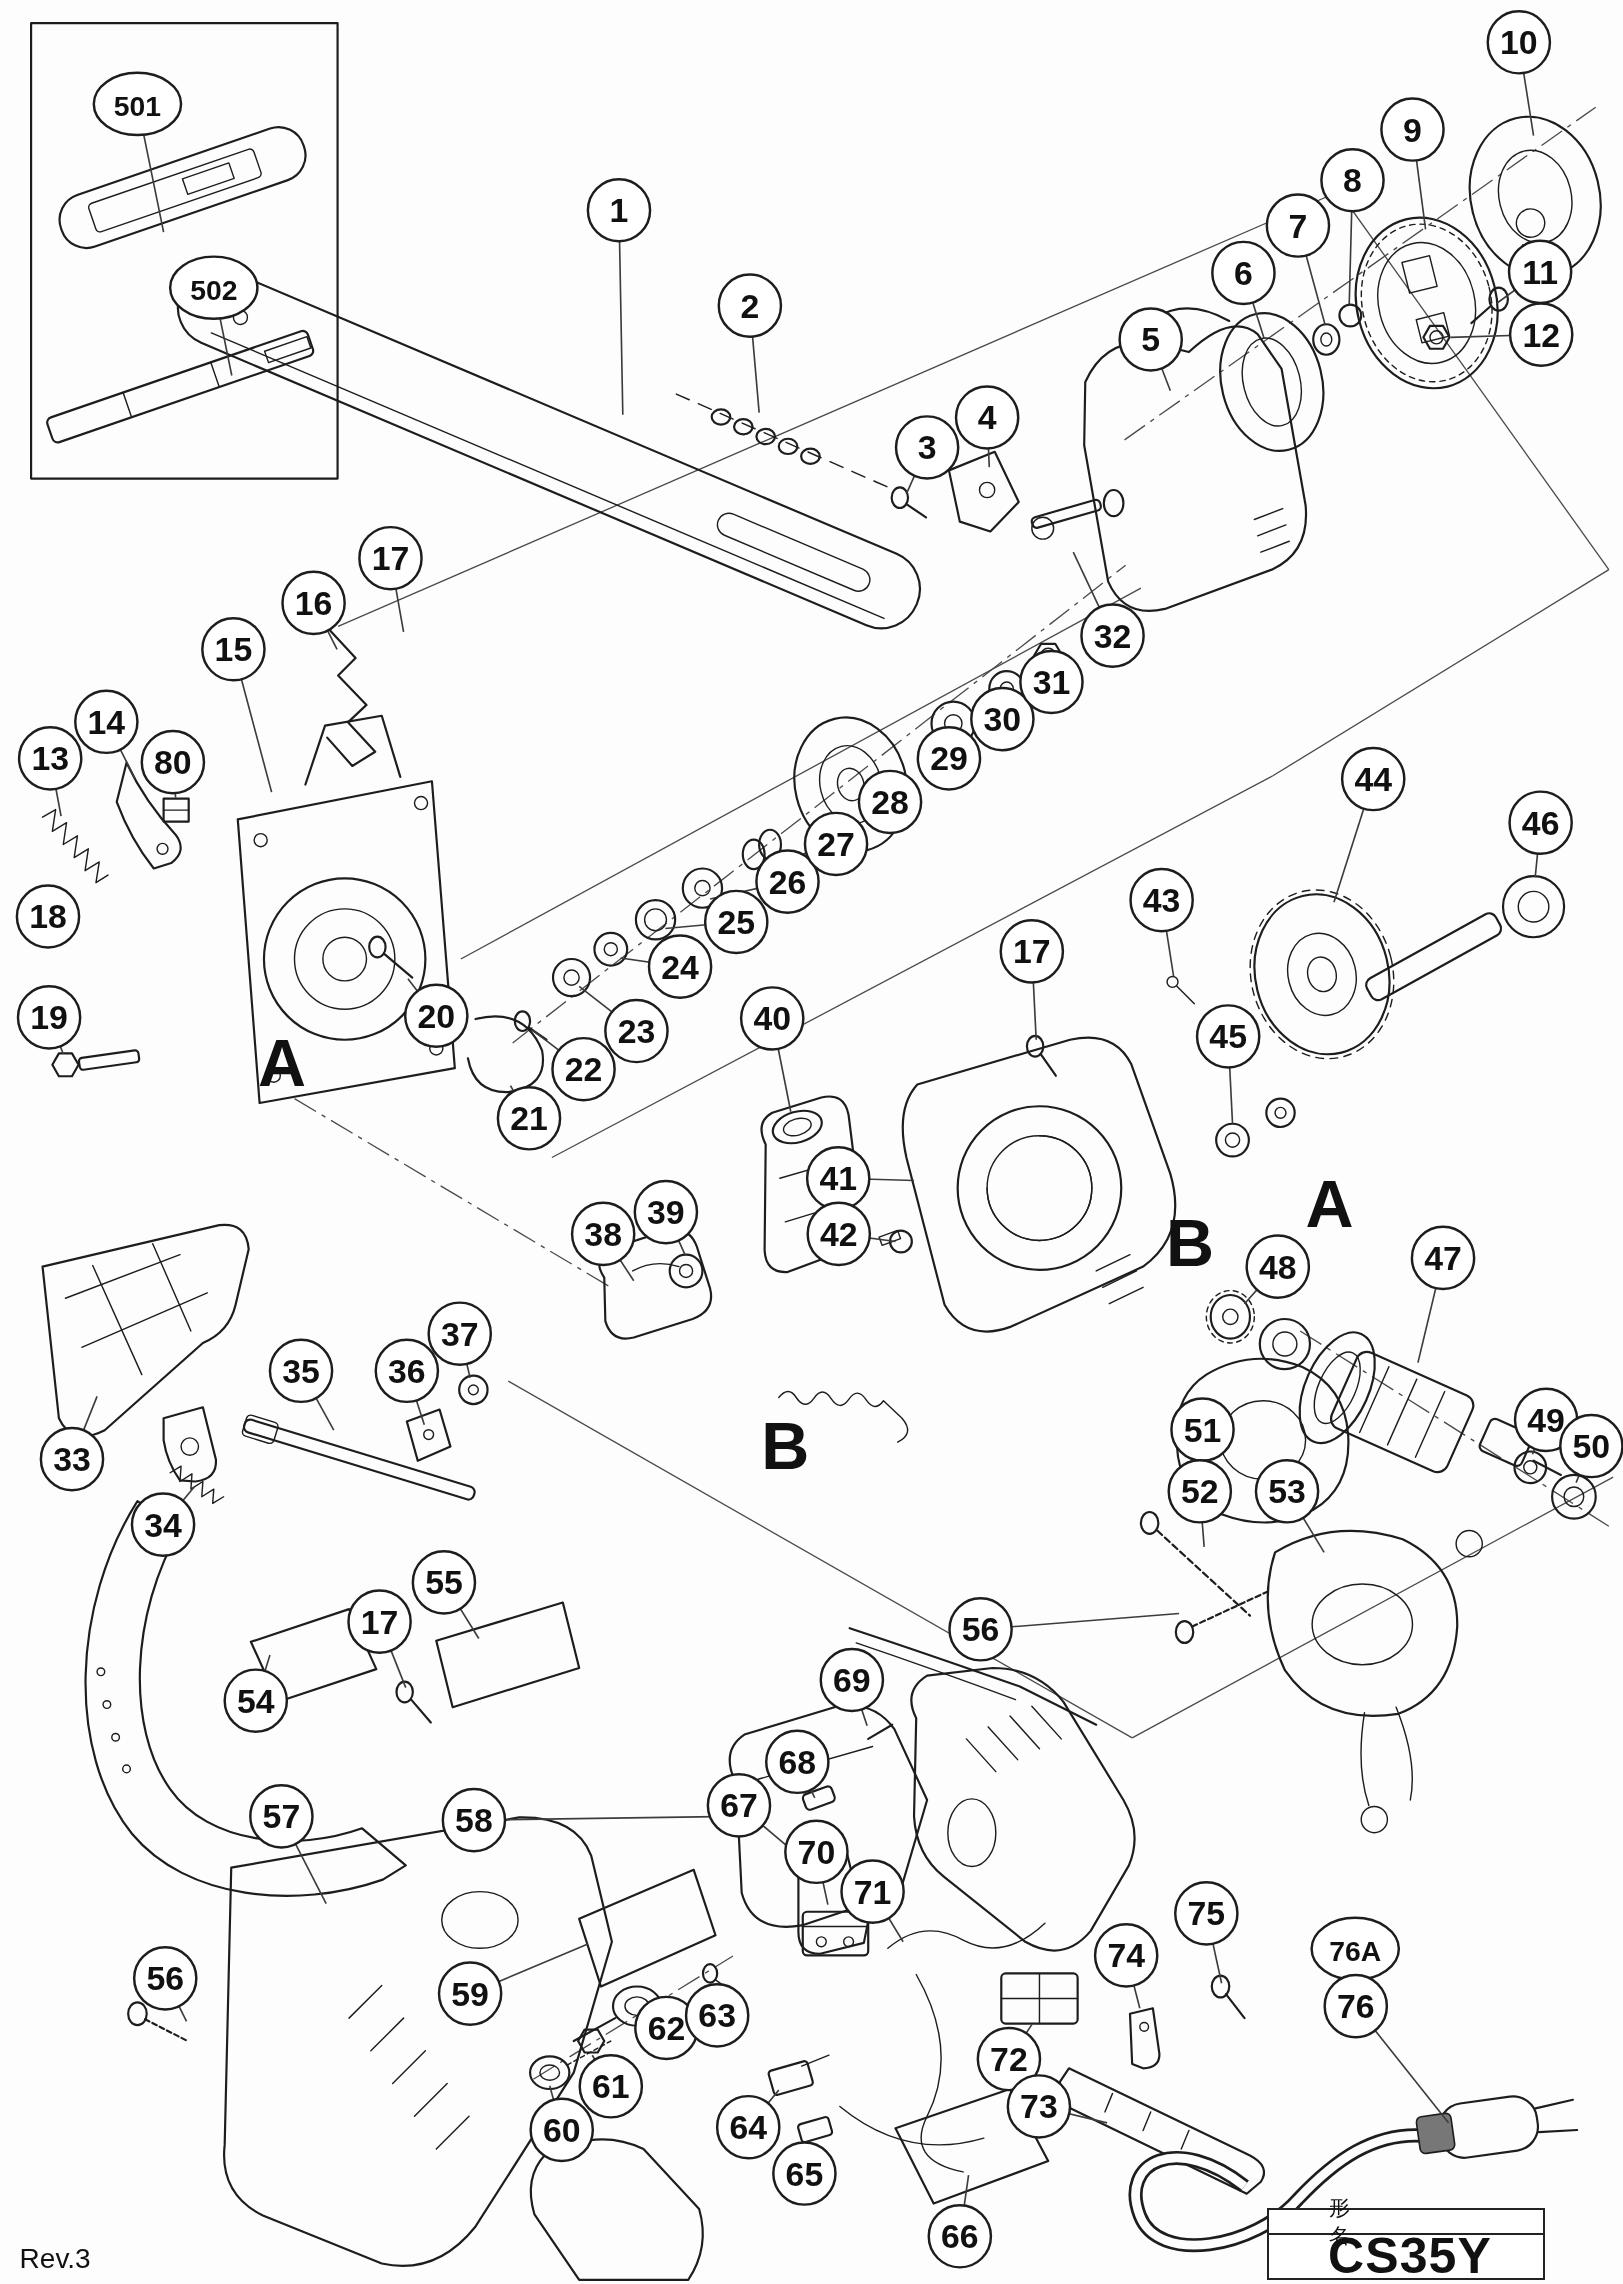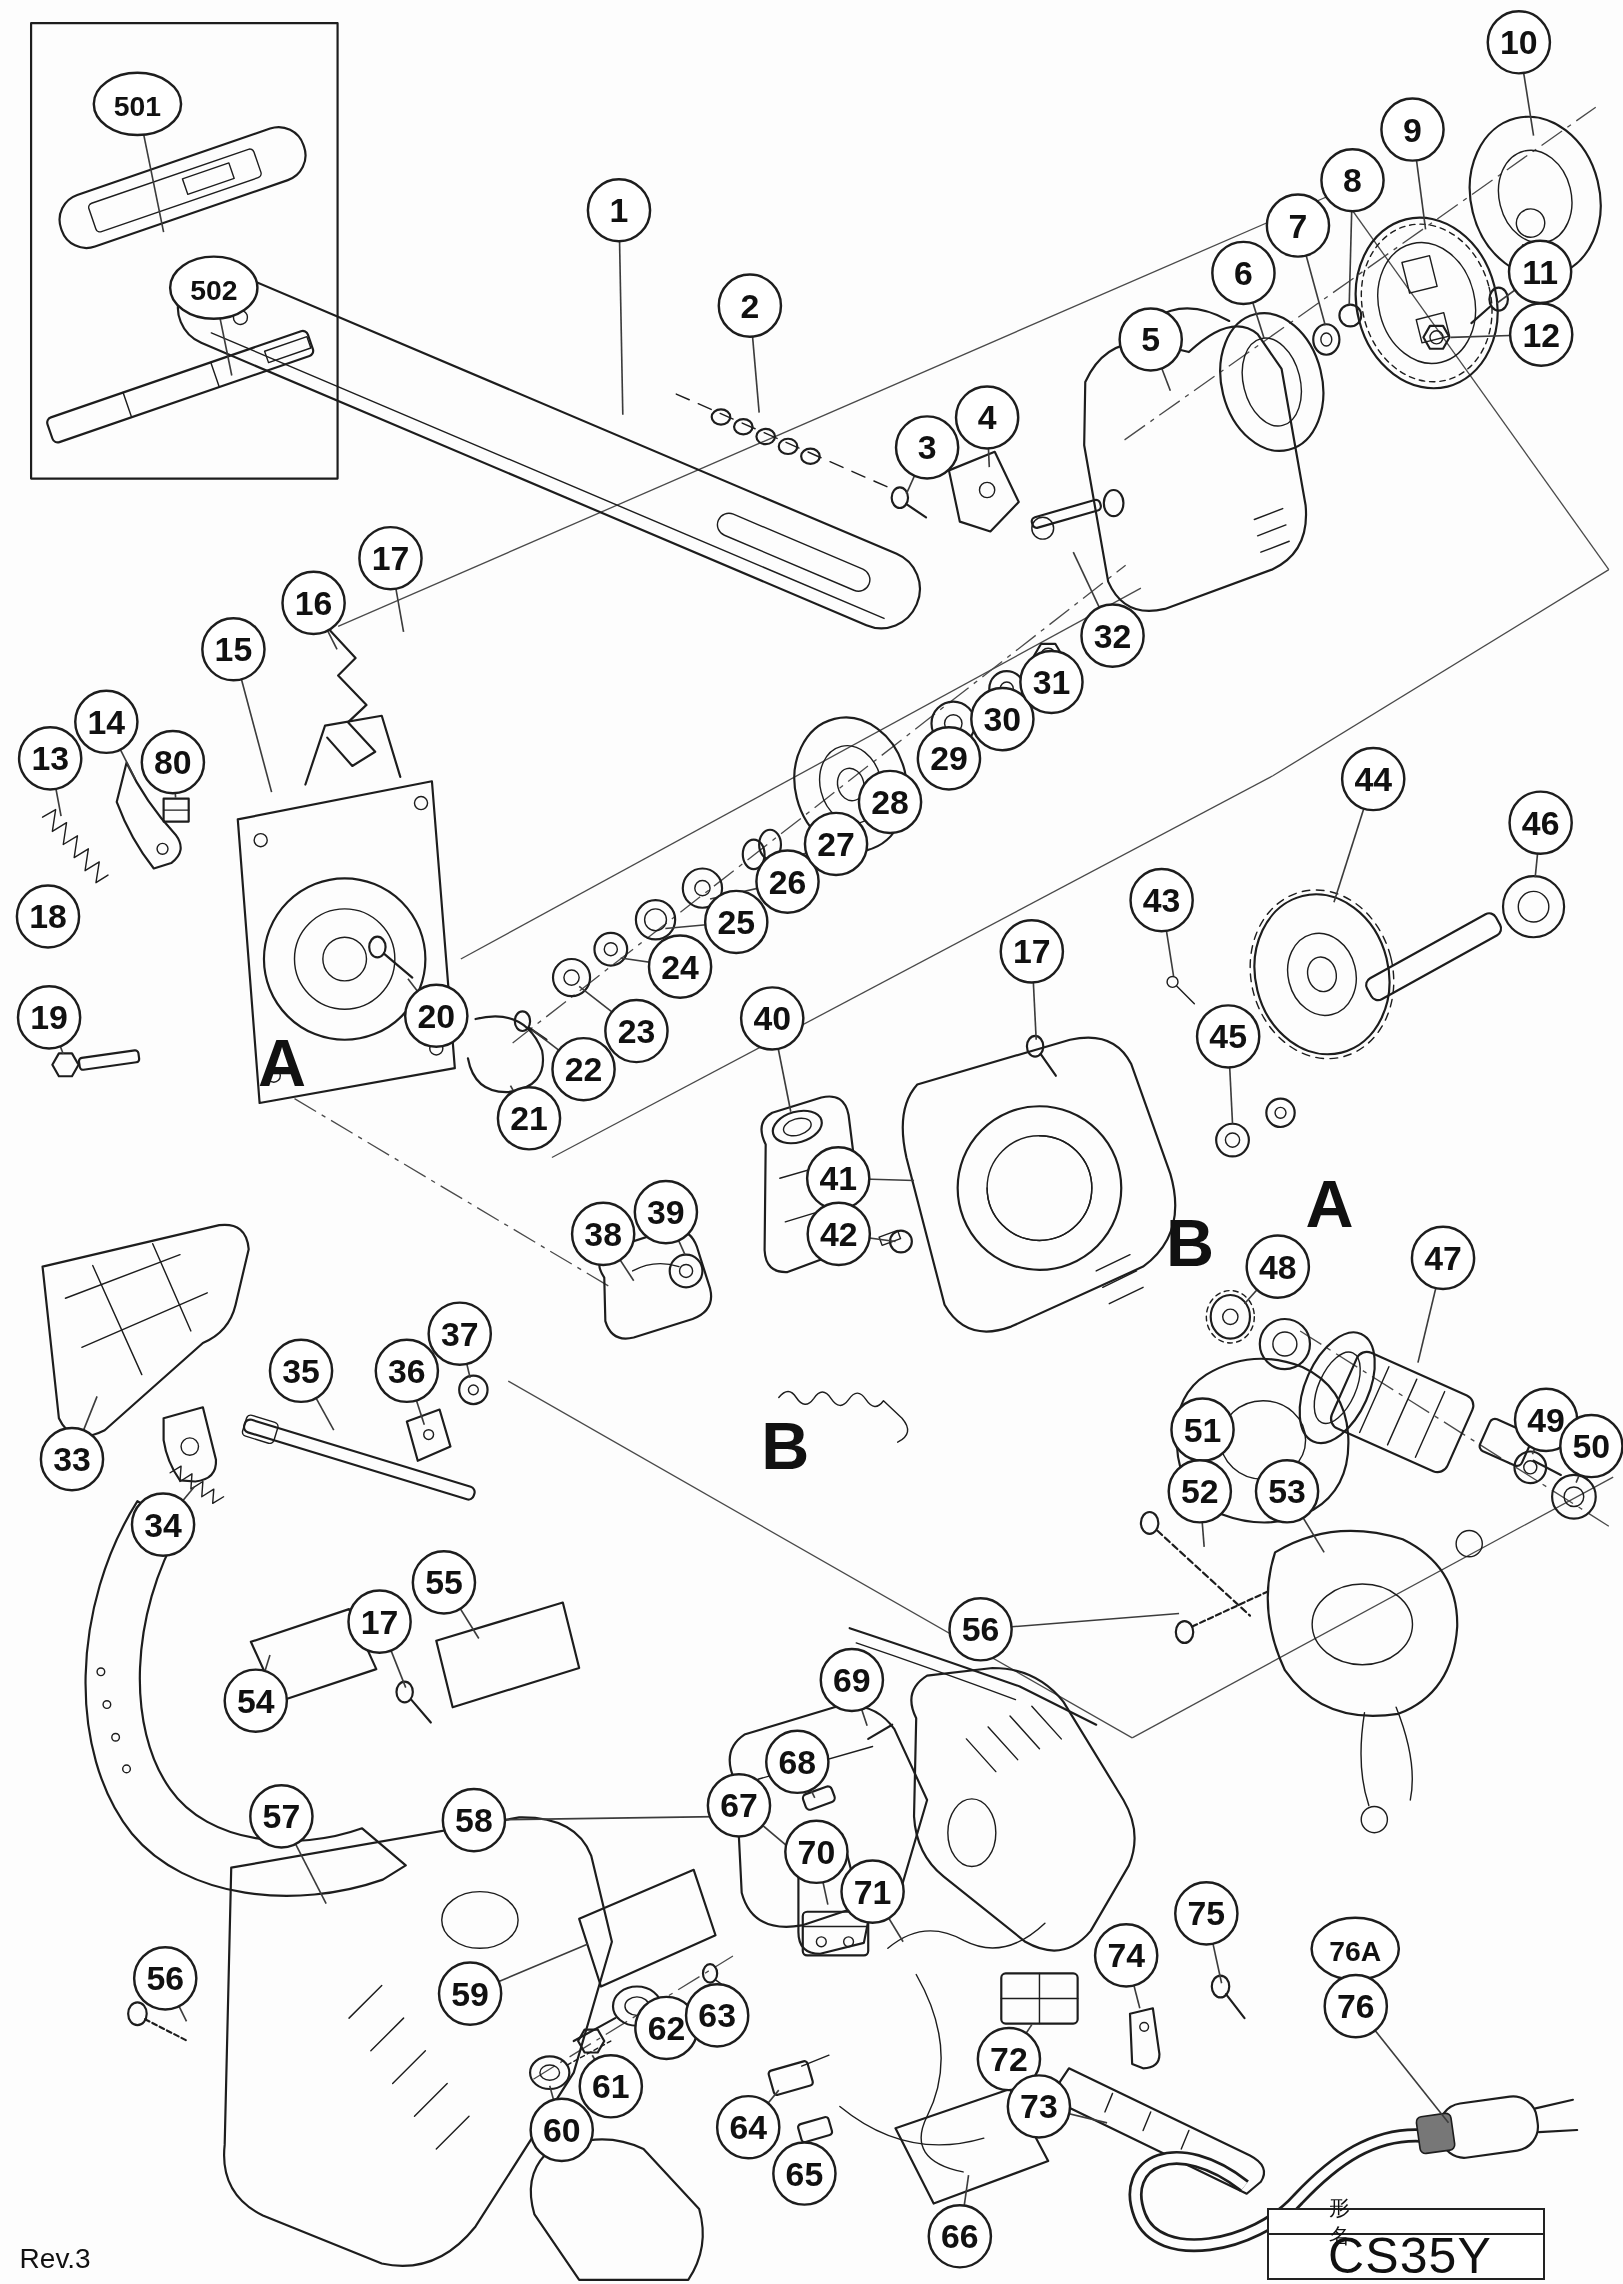--- a/index.html
+++ b/index.html
@@ -13,21 +13,21 @@
   .leader{stroke:#3c3c3c;stroke-width:3;fill:none}
   .balloon ellipse{fill:#ffffff;stroke:#1d1d1d;stroke-width:4.5}
   .balloon text{font:700 62px "Liberation Sans",sans-serif;fill:#111}
   .letter{font:700 122px "Liberation Sans",sans-serif;fill:#111;text-anchor:middle}
   .titleblock{position:absolute;left:1267px;top:2208px;width:278px;height:72px;
               border:2.7px solid #222;background:#fff;box-sizing:border-box}
   .tb-head{height:25px;border-bottom:2.2px solid #222;display:flex;align-items:center;
            justify-content:center;font-size:21px;letter-spacing:60px;padding-left:60px;
            box-sizing:border-box;color:#111}
   .tb-model{height:41px;display:flex;align-items:center;padding-left:59px;
-            font-size:50px;font-weight:400;color:#111;letter-spacing:1.1px}
+            font-size:50px;font-weight:700;color:#111;letter-spacing:1.1px}
   .rev{position:absolute;left:19.6px;top:2243px;font-size:28px;color:#111}
 </style>
 </head>
 <body>
 
 <div class="page">
 <svg id="diagram" width="1623" height="2284" viewBox="0 0 2976 4187">
 
   <g>
     <line class="cl" x1="620" y1="1148" x2="2452" y2="352"></line>

